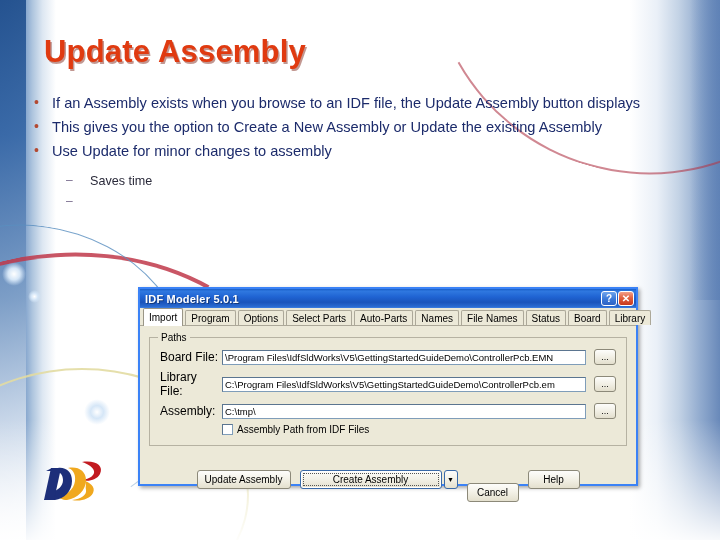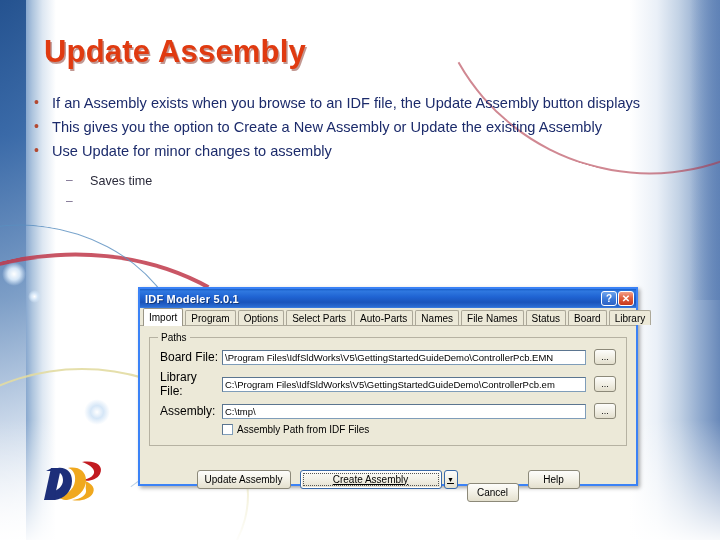--- a/index.html
+++ b/index.html
@@ -365,21 +365,20 @@
     align-items: center;
     justify-content: center;
     box-sizing: border-box;
     color: #000;
     padding: 0 6px;
   }
   .btn-update { width: 94px; }
   .btn-create-wrap {
     display: flex;
     align-items: center;
-    text-decoration: underline;
   }
   .btn-create {
     width: 142px;
     border: 1px solid #3a6aa8;
     box-shadow: inset 0 0 0 1px #ffffff;
     position: relative;
   }
   .btn-create .focus-ring {
     position: absolute;
     inset: 2px;

